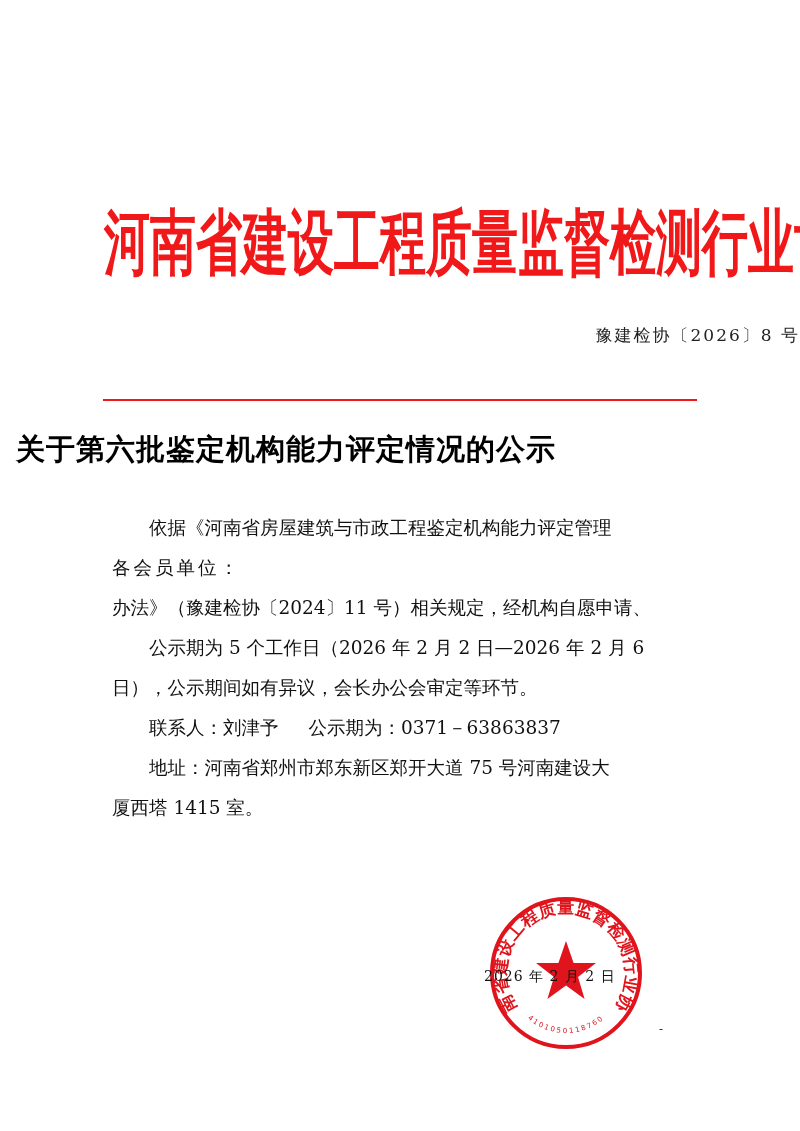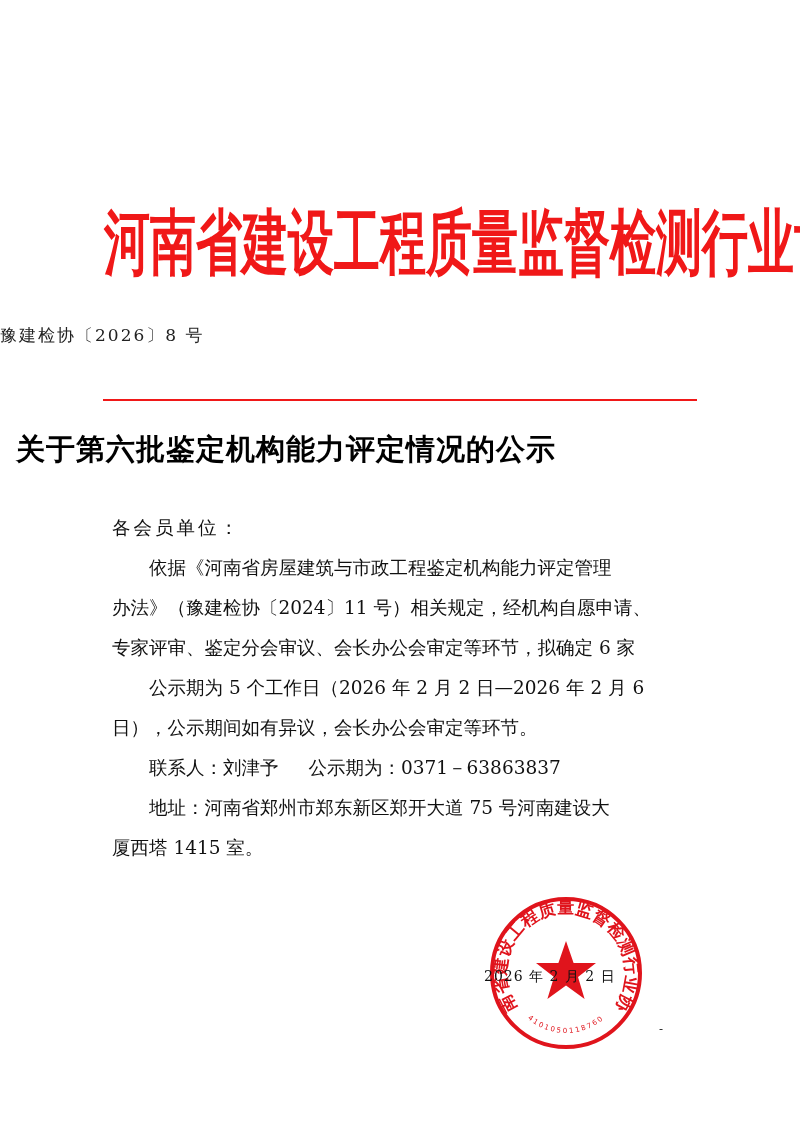--- a/index.html
+++ b/index.html
@@ -3,21 +3,21 @@
 <meta charset="utf-8">
 <style>
   html, body { margin: 0; padding: 0; background: #ffffff; }
   body { width: 800px; height: 1131px; position: relative; overflow: hidden;
          font-family: "DejaVu Serif", "Liberation Serif", serif; color: #111; }
   .masthead { position: absolute; left: 104px; top: 196px; width: 592px; height: 92px;
               display: flex; justify-content: space-between; align-items: center; }
   .masthead span { color: #f01818; font-family: "DejaVu Serif", serif; font-weight: bold;
                    font-size: 46px; line-height: 92px; display: inline-block;
                    transform: scaleY(1.55); transform-origin: center; letter-spacing: 0; }
-  .docnum { position: absolute; left: 0; width: 800px; top: 324px; text-align: left;
+  .docnum { position: absolute; left: 0; width: 800px; top: 324px; text-align: right;
             font-size: 17px; color: #222; letter-spacing: 2px; }
   .redrule { position: absolute; left: 103px; top: 399px; width: 594px; height: 2px; background: #f01818; }
   .title { position: absolute; left: 16px; width: 800px; top: 430px; text-align: left;
            font-size: 29px; font-weight: bold; color: #000; letter-spacing: 1px; }
   .body { position: absolute; left: 112px; top: 508px; width: 566px; font-size: 18.5px; color: #111; }
   .line { height: 40px; line-height: 40px; white-space: nowrap; }
   .indent { padding-left: 37px; }
   .salutation { letter-spacing: 3px; }
   .contact-gap { display: inline-block; width: 30px; }
   .seal { position: absolute; left: 486px; top: 893px; width: 160px; height: 160px; }
@@ -48,25 +48,24 @@
 
 </div>
 
 <div class="docnum">豫建检协〔2026〕8 号</div>
 
 <div class="redrule"></div>
 
 <div class="title">关于第六批鉴定机构能力评定情况的公示</div>
 
 <div class="body">
+  <div class="line indent">依据《河南省房屋建筑与市政工程鉴定机构能力评定管理</div>
+
   <div class="line salutation">各会员单位：</div>
-
-  <div class="line indent">依据《河南省房屋建筑与市政工程鉴定机构能力评定管理</div>
   <div class="line">办法》（豫建检协〔2024〕11 号）相关规定，经机构自愿申请、</div>
-  <div class="line">专家评审、鉴定分会审议、会长办公会审定等环节，拟确定 6 家</div>
 
   <div class="line indent">公示期为 5 个工作日（2026 年 2 月 2 日—2026 年 2 月 6</div>
   <div class="line">日），公示期间如有异议，会长办公会审定等环节。</div>
 
   <div class="line indent">
     <span>联系人：</span><span>刘津予</span><span class="contact-gap"></span><span>公示期为：</span><span>0371－63863837</span>
   </div>
 
   <div class="line indent">地址：河南省郑州市郑东新区郑开大道 75 号河南建设大</div>
   <div class="line">厦西塔 1415 室。</div>

